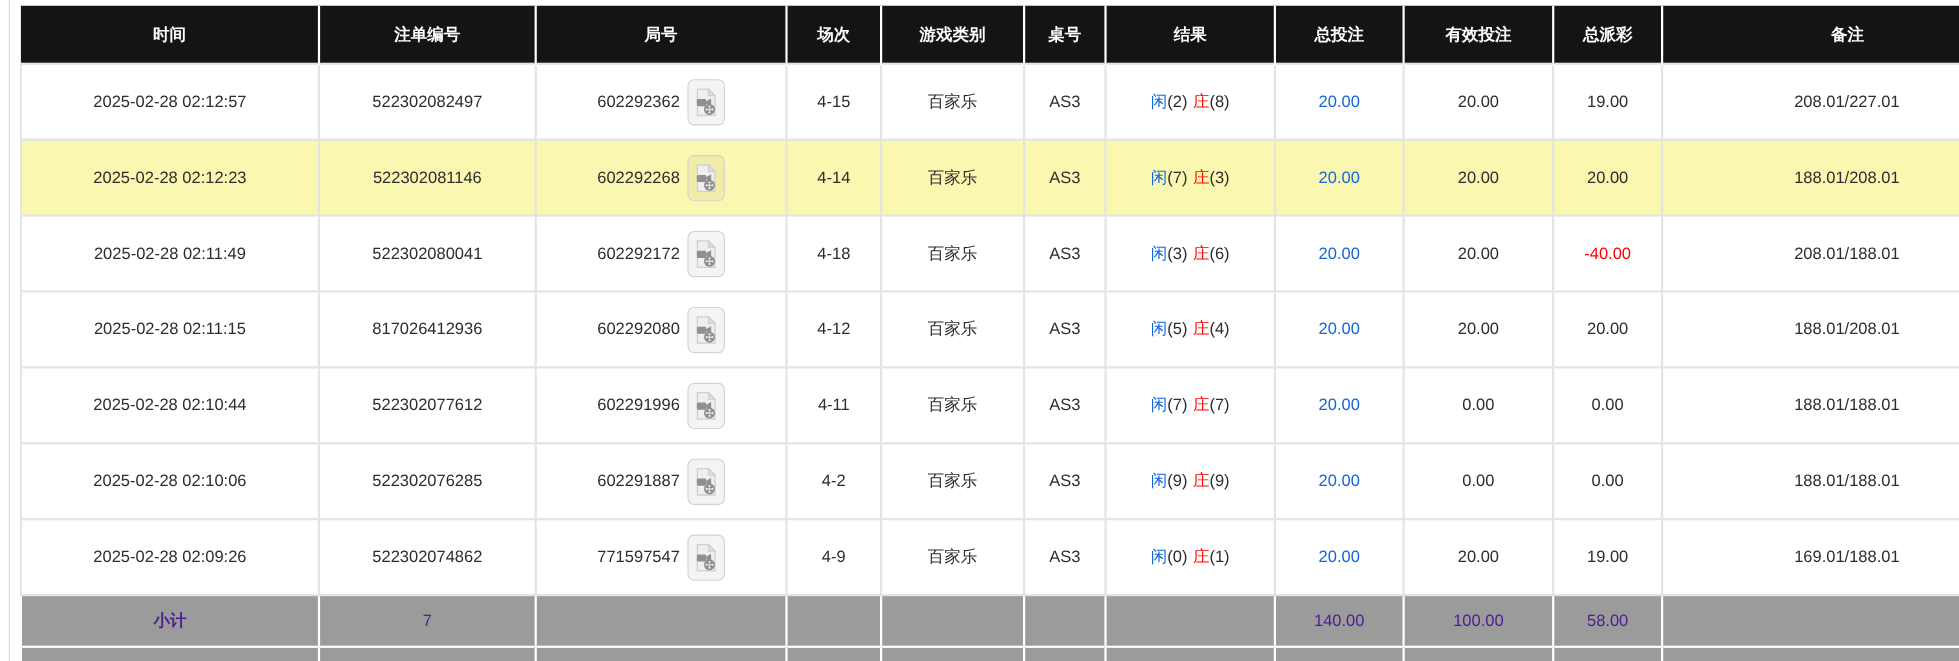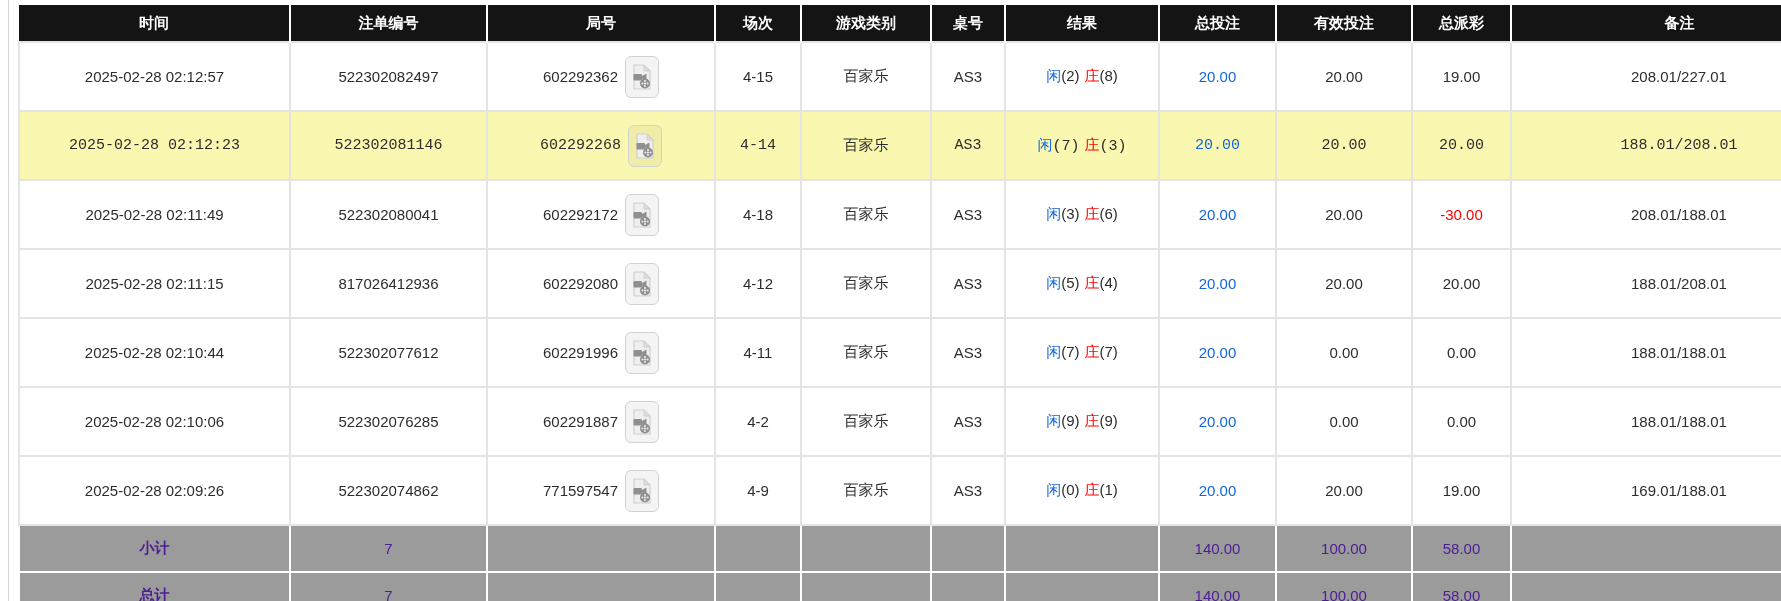--- a/index.html
+++ b/index.html
@@ -5,28 +5,28 @@
   html,body{margin:0;padding:0;}
   body{
     width:1781px;height:601px;overflow:hidden;background:#ffffff;
     font-family:"Liberation Sans",sans-serif;position:relative;
   }
   .left-rule{position:absolute;left:8px;top:0;width:1px;height:601px;background:#d8d8d8;}
   .table-viewport{position:absolute;left:18px;top:5px;width:1763px;height:596px;overflow:hidden;}
   table{border-collapse:collapse;table-layout:fixed;width:1828px;font-size:15px;color:#2d2d2d;}
   thead th{
     background:#141414;color:#ffffff;font-weight:bold;height:36px;
-    border-right:2px solid #ffffff;text-align:center;padding:0 4px;
+    border-right:2px solid #ffffff;text-align:center;padding:8px 4px;
   }
   thead th:last-child{border-right:none;}
   tbody td{
     height:67px;background:#ffffff;border:2px solid #e4e4e4;
     text-align:center;padding:0 4px;vertical-align:middle;
   }
-  tbody tr.hl td{background:#faf8b0;font-family:Liberation Mono, monospace;}
+  tbody tr.hl td{background:#faf8b0;}
   tfoot td{
     height:45px;background:#9b9b9b;color:#4c1d95;border:2px solid #ffffff;
     border-bottom:none;text-align:center;padding:0 4px;
   }
   .sum-label{font-weight:bold;}
   .blue{color:#1266dd;}
   .red{color:#ff0000;}
   .neg{color:#ff0000;}
   .c-result .num{color:#2d2d2d;}
   .c-result .banker{margin-left:5px;}
@@ -160,21 +160,21 @@
       </button>
     </td>
     <td>4-18</td>
     <td>百家乐</td>
     <td>AS3</td>
     <td class="c-result">
       <span class="blue">闲</span><span class="num">(3)</span><span class="red banker">庄</span><span class="num">(6)</span>
     </td>
     <td class="blue">20.00</td>
     <td>20.00</td>
-    <td class="payout neg">-30.00</td>
+    <td class="payout neg">-40.00</td>
     <td>208.01/188.01</td>
   </tr>
           <tr>
     <td>2025-02-28 02:11:15</td>
     <td>817026412936</td>
     <td>
       <span class="round-num">602292080</span><button class="video-btn" type="button">
         <span style="display:inline-flex;">
           <svg width="22" height="26" viewBox="0 0 22 26" aria-hidden="true">
             <path d="M3 1 h10 l6 6 v18 h-16 z" fill="#efefef" stroke="#cfcfcf" stroke-width="1.2"></path>

